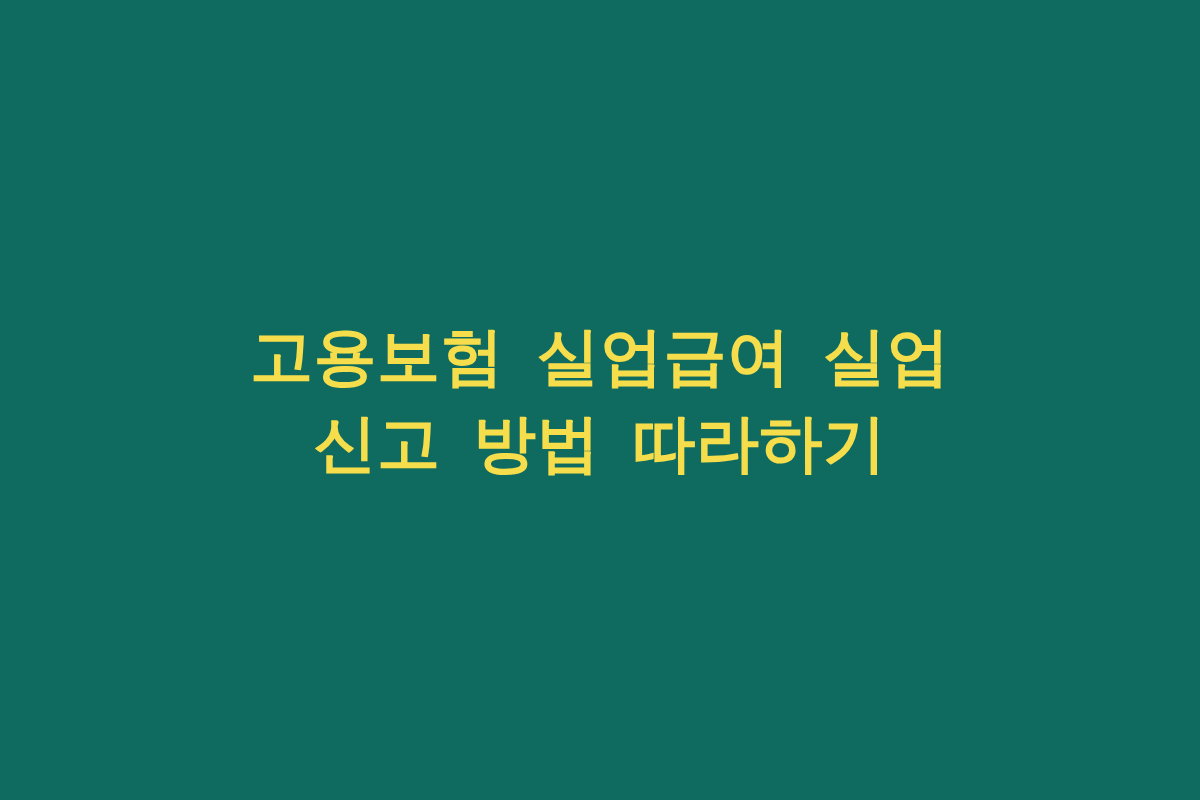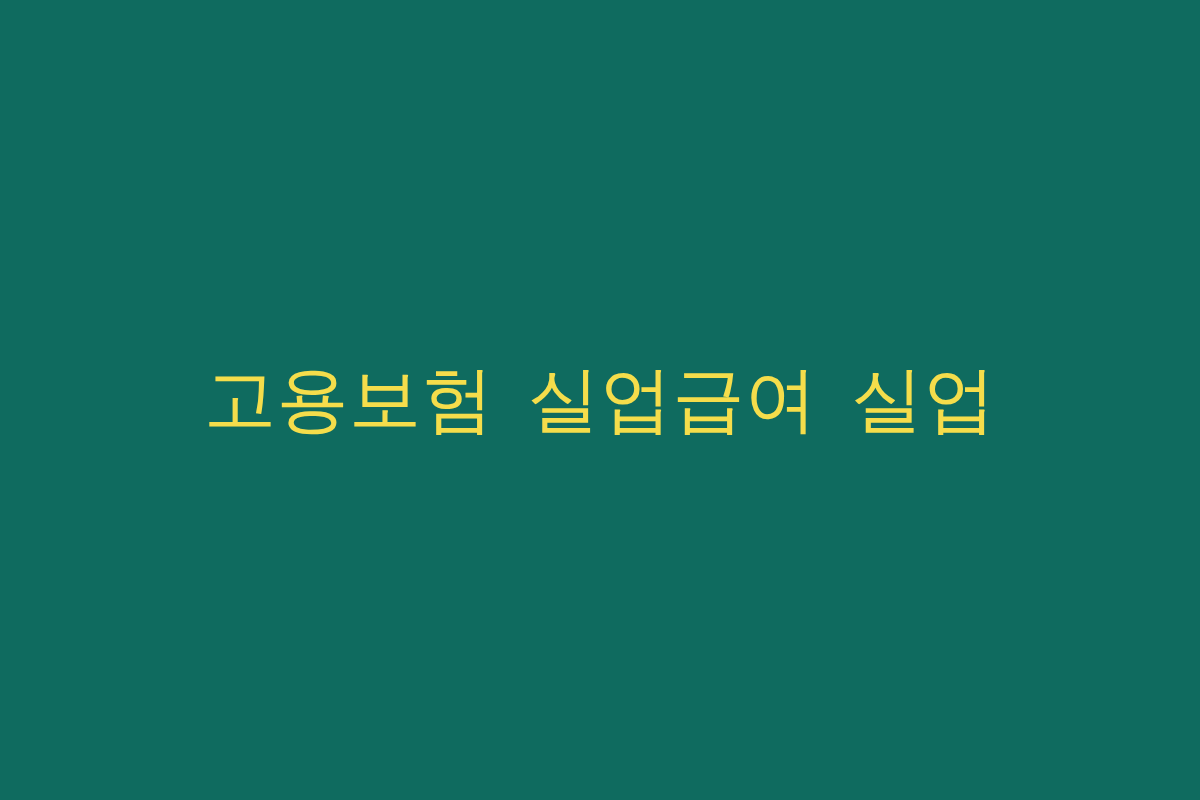--- a/index.html
+++ b/index.html
@@ -29,22 +29,22 @@
   }
 
   
   .headline {
     width: 1080px;
     margin: 0;
     padding: 0;
     text-align: center;
     color: #F5DD4B;
     font-family: "DejaVu Sans", "Liberation Sans", sans-serif;
-    font-weight: 400;
-    font-size: 72px;
+    font-weight: 700;
+    font-size: 63px;
     line-height: 1.35;
     letter-spacing: 0.5px;
     word-spacing: 10px;
     -webkit-font-smoothing: antialiased;
     text-rendering: optimizeLegibility;
   }
 
   .headline-line {
     display: block;
     white-space: nowrap;
@@ -55,15 +55,16 @@
     margin-top: 2px;
   }
 </style>
 </head>
 <body>
 
 <div class="banner" style="background: rgb(15, 107, 95);">
 
   <h1 class="headline" style="color: rgb(245, 221, 75);">
     <span class="headline-line">고용보험 실업급여 실업</span>
+    <span class="headline-line">신고 방법 따라하기</span>
   </h1>
 
 </div>
 
 </body></html>

